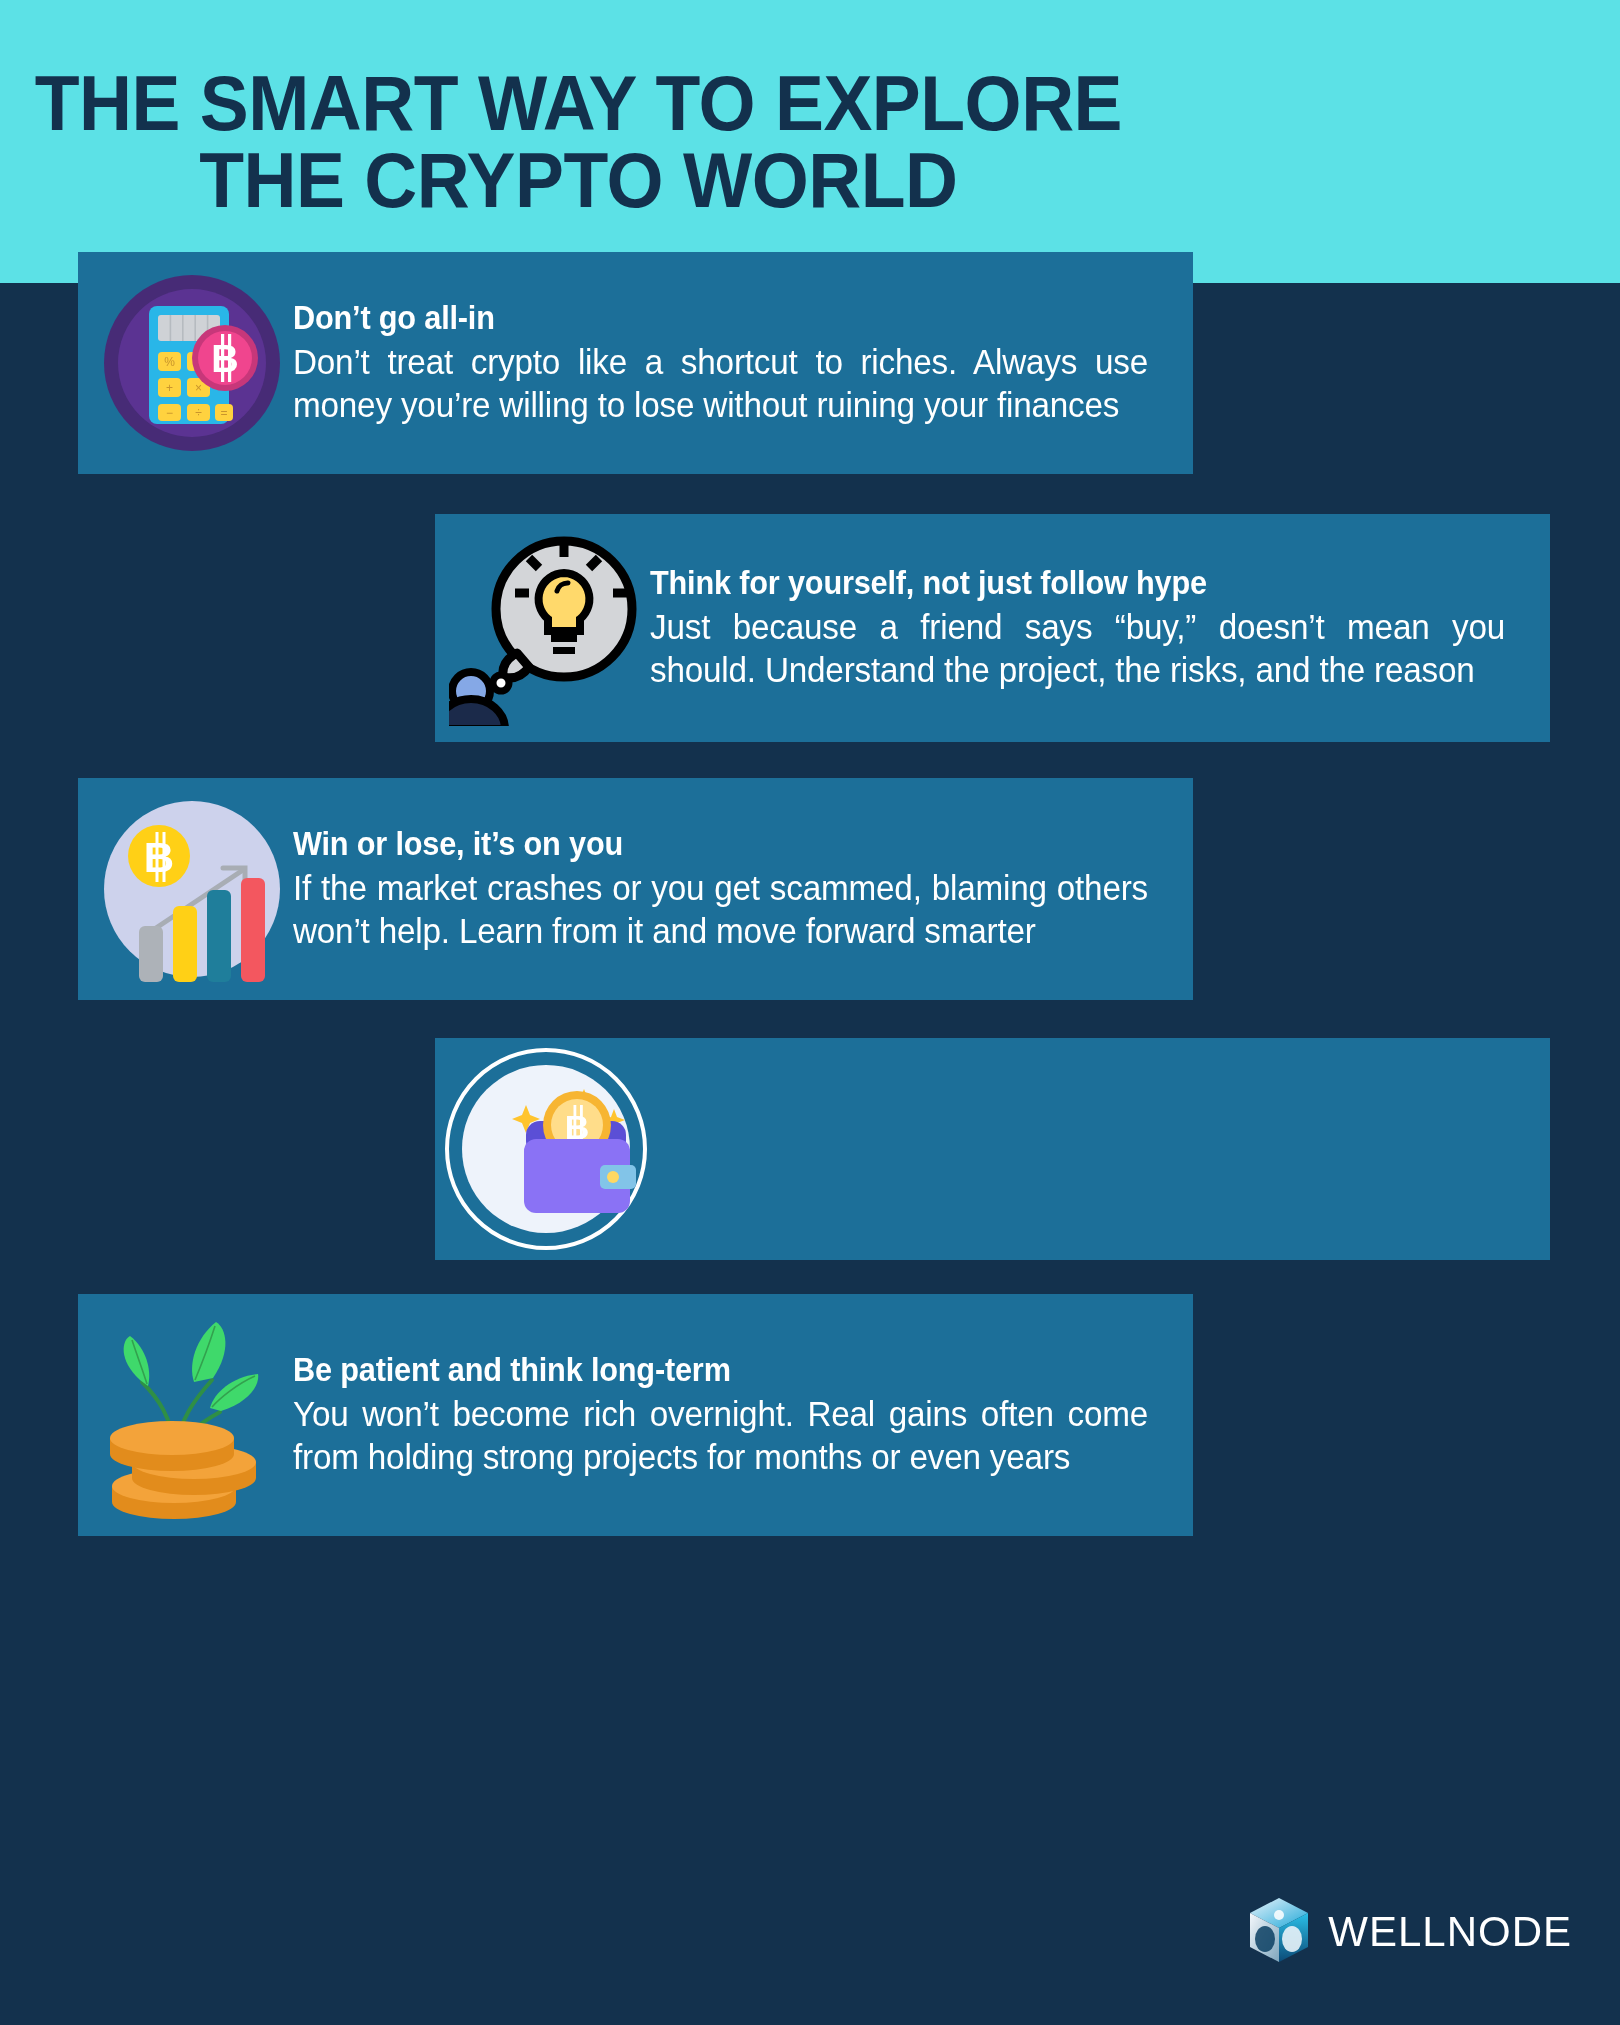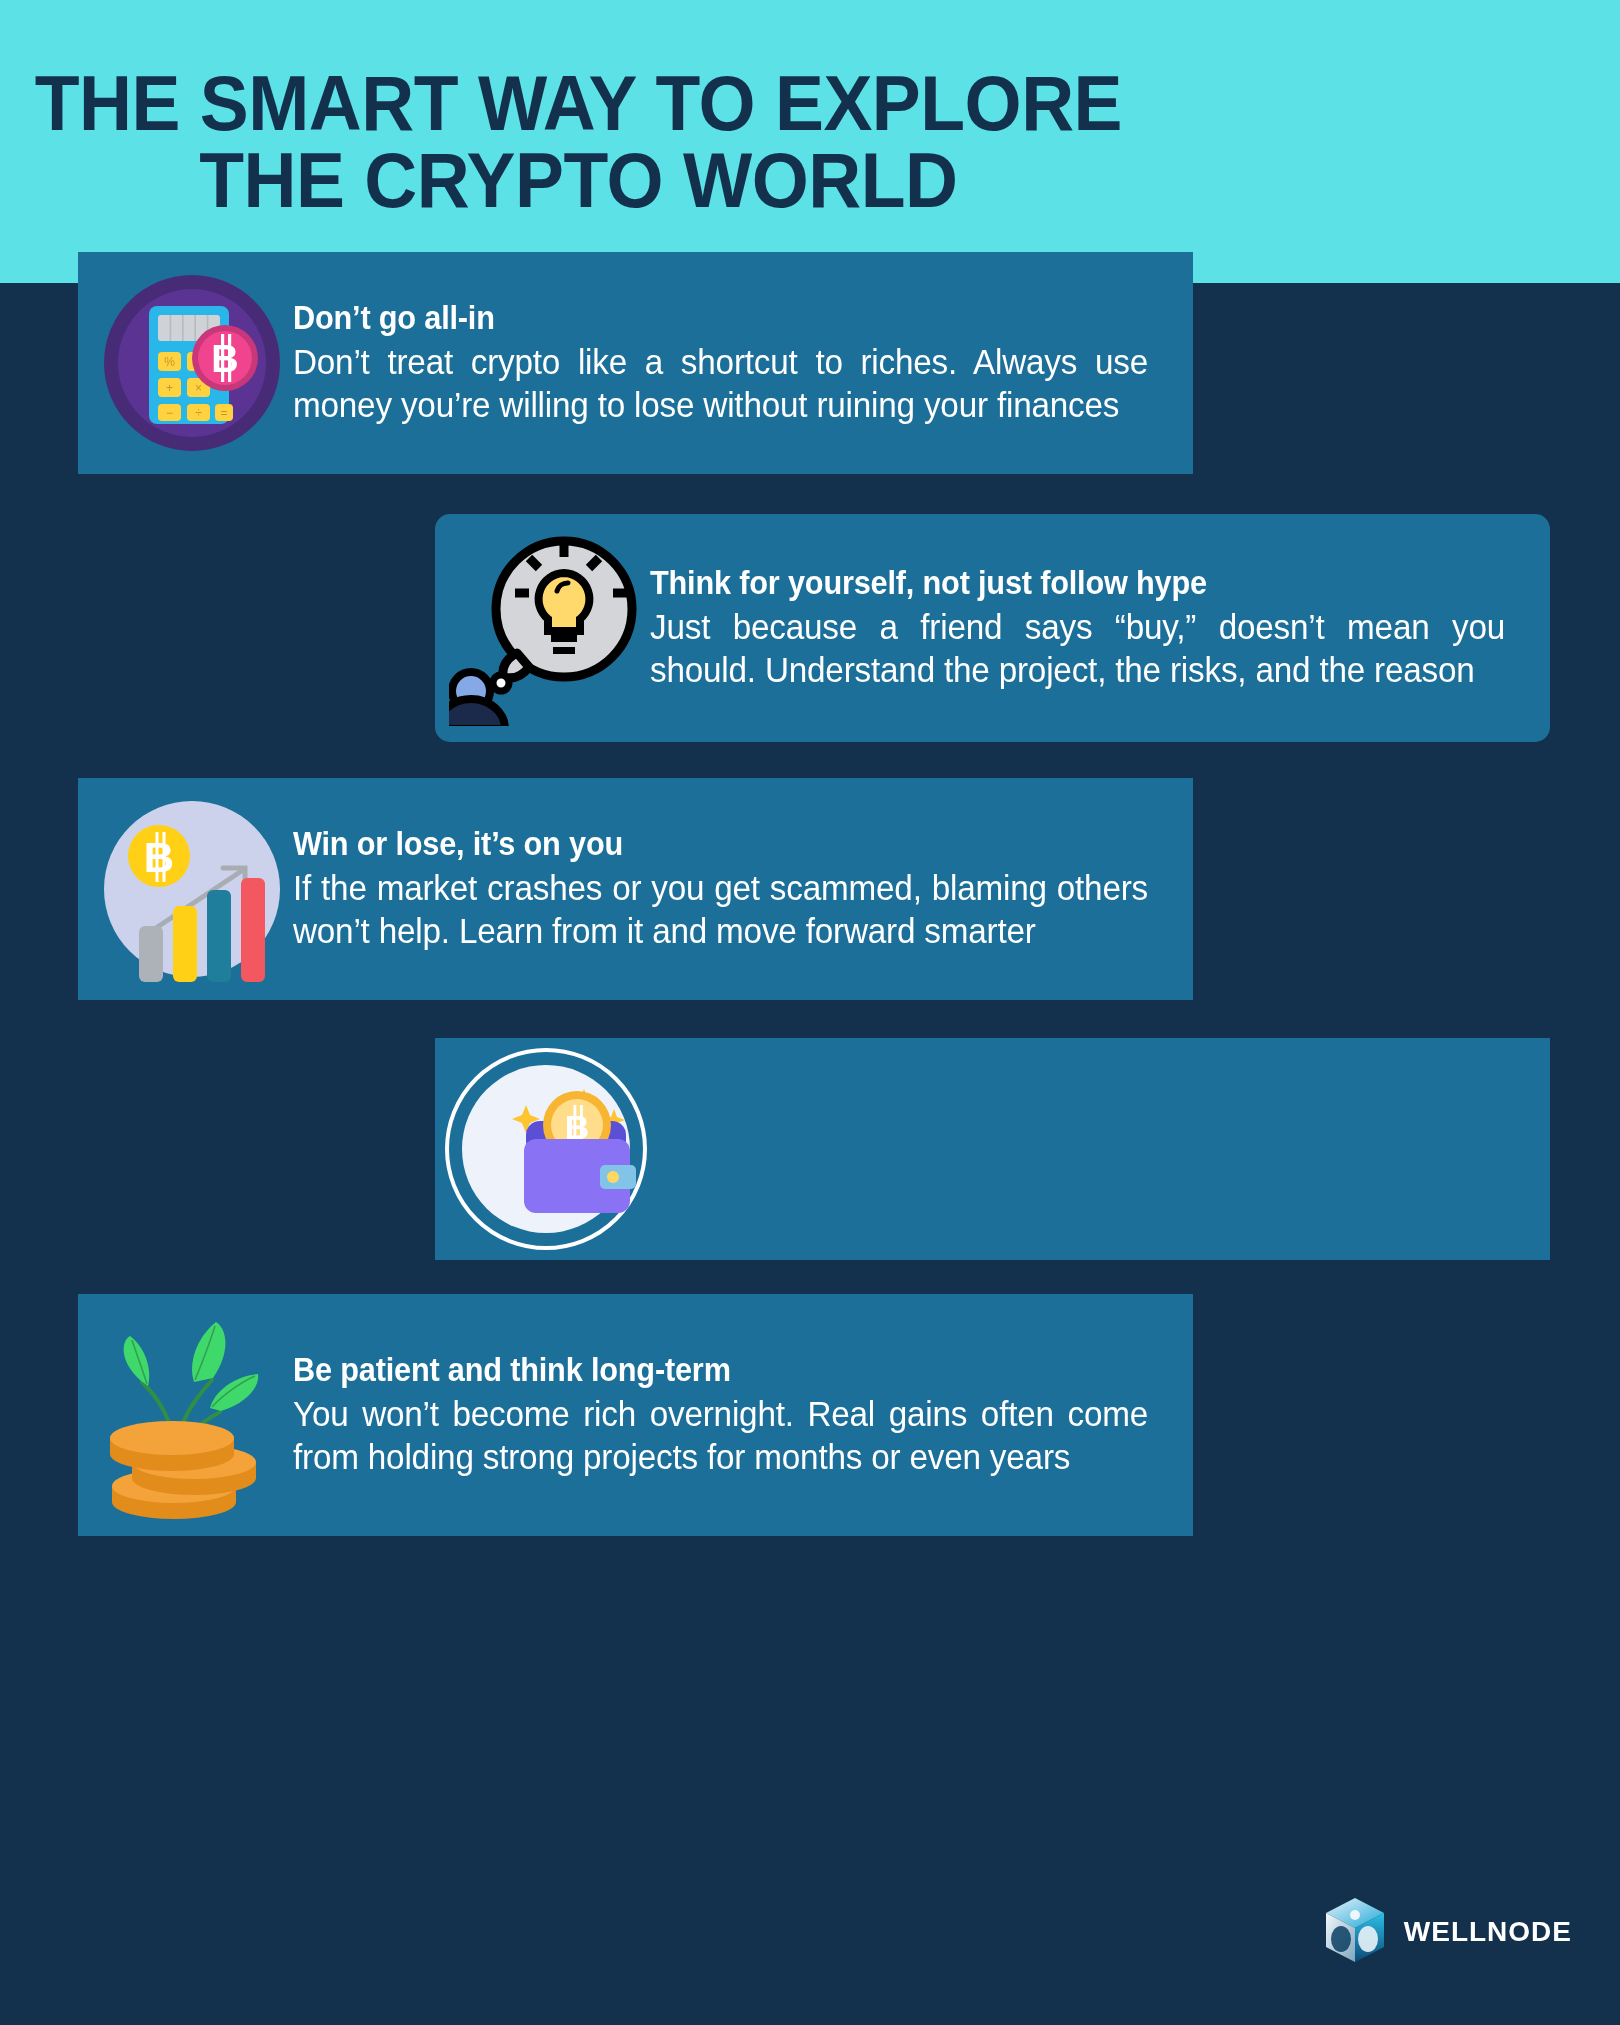--- a/index.html
+++ b/index.html
@@ -65,36 +65,36 @@
     text-align:justify;
     text-align-last:left;
     letter-spacing:-0.2px;
     transform:scaleX(0.95);
     transform-origin:left center;
   }
 
   
   #card1 { top:252px; height:222px; }
   #card1 .card-icon { width:215px; padding-left:12px; }
-  #card2 { top:514px; height:228px;border-radius:15px; }
+  #card2 { top:514px; height:228px; }
   #card2 .card-icon { width:215px; padding-left:8px; }
   #card3 { top:778px; height:222px; }
   #card3 .card-icon { width:215px; padding-left:12px; }
   #card4 { top:1038px; height:222px; }
   #card4 .card-icon { width:215px; padding-left:8px; }
   #card5 { top:1294px; height:242px;justify-content:space-between; }
   #card5 .card-icon { width:215px; padding-left:12px; }
 
   
   .logo {
     position:absolute; right:48px; top:1895px;
     display:flex; align-items:center; gap:16px;
   }
   .logo-text {
-    color:#ffffff; font-weight:bold; font-size:28px;
+    color:#ffffff; font-weight:normal; font-size:42px;
     letter-spacing:1px;
   }
 </style>
 </head>
 <body>
 
 <div class="header">
   <div class="header-title">THE SMART WAY TO EXPLORE
 THE CRYPTO WORLD</div>
 </div>

